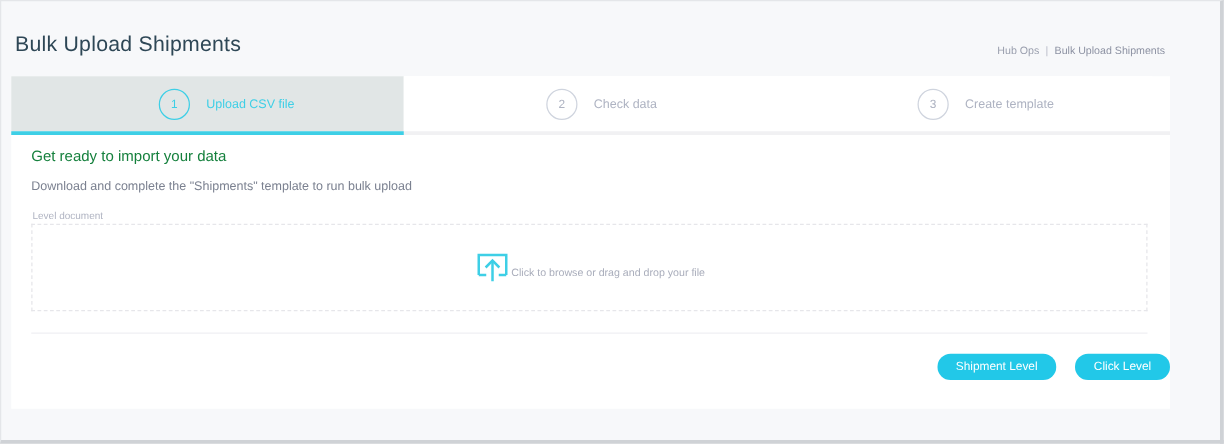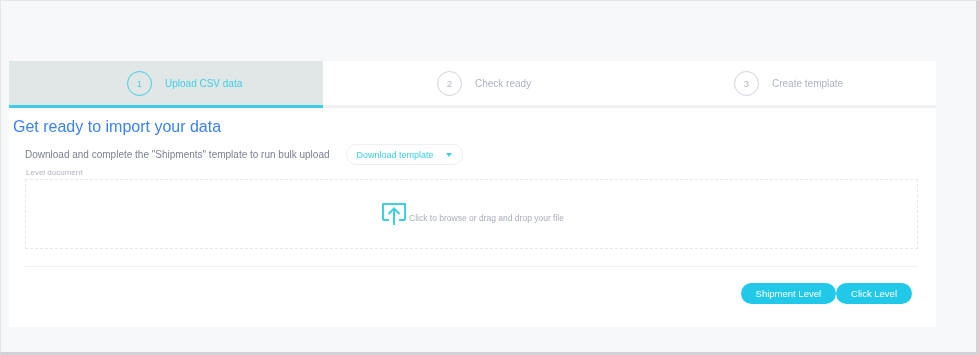--- a/index.html
+++ b/index.html
@@ -132,24 +132,24 @@
 
   
   .content {
     position: absolute;
     left: 0;
     top: 47px;
     width: 927px;
   }
   .section-title {
     position: absolute;
-    left: 4px;
+    left: 16px;
     top: 10px;
-    font-size: 16px;
-    color: #3b82f6;
+    font-size: 12px;
+    color: #15803d;
   }
   .subtitle-row {
     position: absolute;
     left: 16px;
     top: 36px;
     display: flex;
     align-items: center;
   }
   .subtitle-text {
     font-size: 10px;
@@ -210,24 +210,25 @@
     position: absolute;
     left: 16px;
     top: 158px;
     width: 893px;
     height: 1px;
     background: #f0f0f3;
   }
 
   .actions {
     position: absolute;
-    right: 24px;
+    right: 0;
     top: 175px;
     display: flex;
     align-items: center;
+    gap: 15px;
   }
   .pill-btn {
     height: 21px;
     padding: 0 15px;
     border: none;
     border-radius: 11px;
     background: #22c8e8;
     color: #ffffff;
     font-size: 9.5px;
     font-family: "Liberation Sans", sans-serif;
@@ -236,50 +237,52 @@
     align-items: center;
     justify-content: center;
     white-space: nowrap;
   }
 </style>
 </head>
 <body>
 
 <div class="page">
 
+  <div class="header">
+    <div class="page-title">Bulk Upload Shipments</div>
+    <div class="breadcrumb">
+      <span class="crumb-link">Hub Ops</span><span class="crumb-sep">|</span><span class="crumb-current">Bulk Upload Shipments</span>
+    </div>
+  </div>
 
   <div class="card">
 
     <div class="stepper">
       <div class="step step-1">
         <div class="step-circle">1</div>
-        <div class="step-label">Upload CSV data</div>
+        <div class="step-label">Upload CSV file</div>
       </div>
       <div class="step step-2">
         <div class="step-circle">2</div>
-        <div class="step-label">Check ready</div>
+        <div class="step-label">Check data</div>
       </div>
       <div class="step step-3">
         <div class="step-circle">3</div>
         <div class="step-label">Create template</div>
       </div>
       <div class="stepper-rule"></div>
       <div class="stepper-rule-active"></div>
     </div>
 
     <div class="content">
 
       <div class="section-title">Get ready to import your data</div>
 
       <div class="subtitle-row">
         <span class="subtitle-text">Download and complete the "Shipments" template to run bulk upload</span>
-        <div class="template-btn">
-          <span>Download template</span>
-          <span class="caret"></span>
-        </div>
       </div>
 
       <div class="upload-label">Level document</div>
 
       <div class="dropzone">
         <svg class="upload-icon" viewBox="0 0 30 26">
           <path d="M4 19 L4 3 L26 3 L26 19" fill="none" stroke="#3ecfe6" stroke-width="2"></path>
           <path d="M4 19 L10 19 M20 19 L26 19" fill="none" stroke="#3ecfe6" stroke-width="2"></path>
           <line x1="15" y1="24" x2="15" y2="8" stroke="#3ecfe6" stroke-width="2"></line>
           <path d="M9.5 13 L15 7.5 L20.5 13" fill="none" stroke="#3ecfe6" stroke-width="2"></path>

